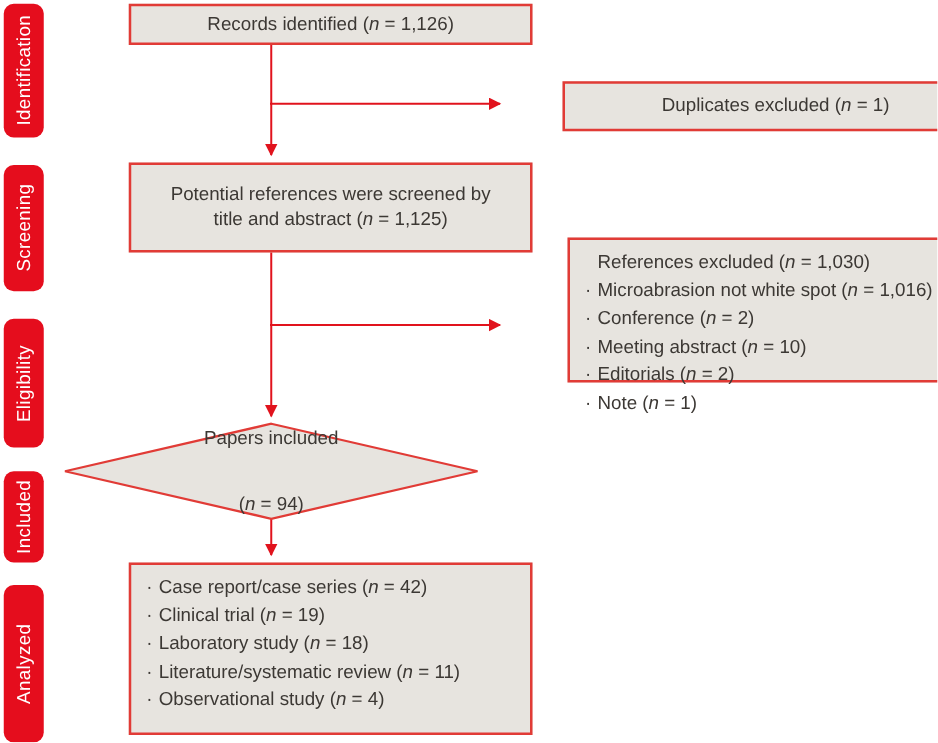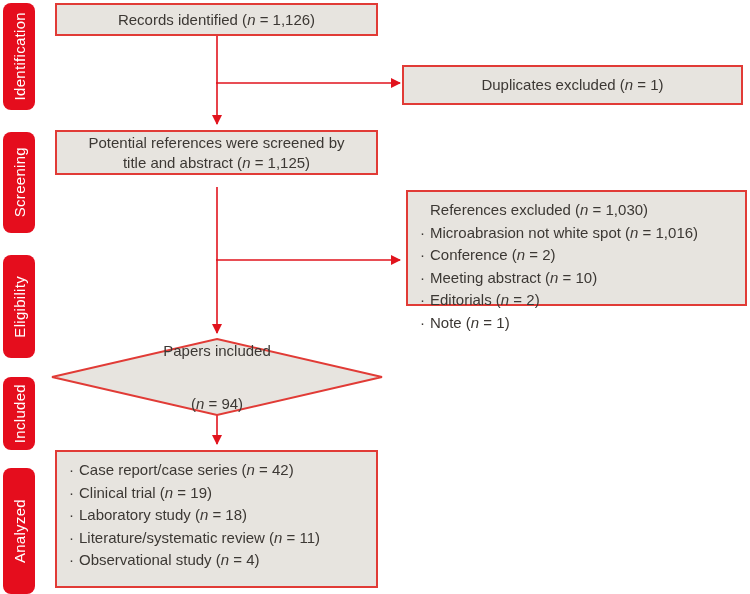--- a/index.html
+++ b/index.html
@@ -44,20 +44,21 @@
     font-size:15px;
     letter-spacing:0.3px;
     white-space:nowrap;
   }
   .box{
     position:absolute;
     background:var(--box-fill,#e7e4df);
     border:2px solid var(--border-red,#e13b36);
     font-size:15px;
     line-height:20px;
+    margin-left:48px;
   }
   .center{
     display:flex;align-items:center;justify-content:center;
     text-align:center;
     padding:2px 18px;
   }
   .listbox{padding:7px 10px 0 12px;line-height:22.5px;}
   .list-title{margin-left:10px;}
   .list-item{display:flex;}
   .bullet{width:10px;flex:0 0 10px;}
@@ -105,21 +106,21 @@
   </div>
 
   <div class="box center" style="left:55px;top:3px;width:323px;height:33px">
     <span>Records identified (<i>n</i> = 1,126)</span>
   </div>
 
   <div class="box center" style="left:402px;top:65px;width:341px;height:40px">
     <span>Duplicates excluded (<i>n</i> = 1)</span>
   </div>
 
-  <div class="box center" style="left:55px;top:130px;width:323px;height:45px">
+  <div class="box center" style="left:55px;top:130px;width:323px;height:72px">
     <span>Potential references were screened by title and abstract (<i>n</i> = 1,125)</span>
   </div>
 
   <div class="box listbox" style="left:406px;top:190px;width:341px;height:116px">
     <div class="list-title">References excluded (<i>n</i> = 1,030)</div>
     <div class="list">
         <div class="list-item">
         <span class="bullet">·</span>
         <span class="item-text">Microabrasion not white spot (<i>n</i> = 1,016)</span>
       </div>

